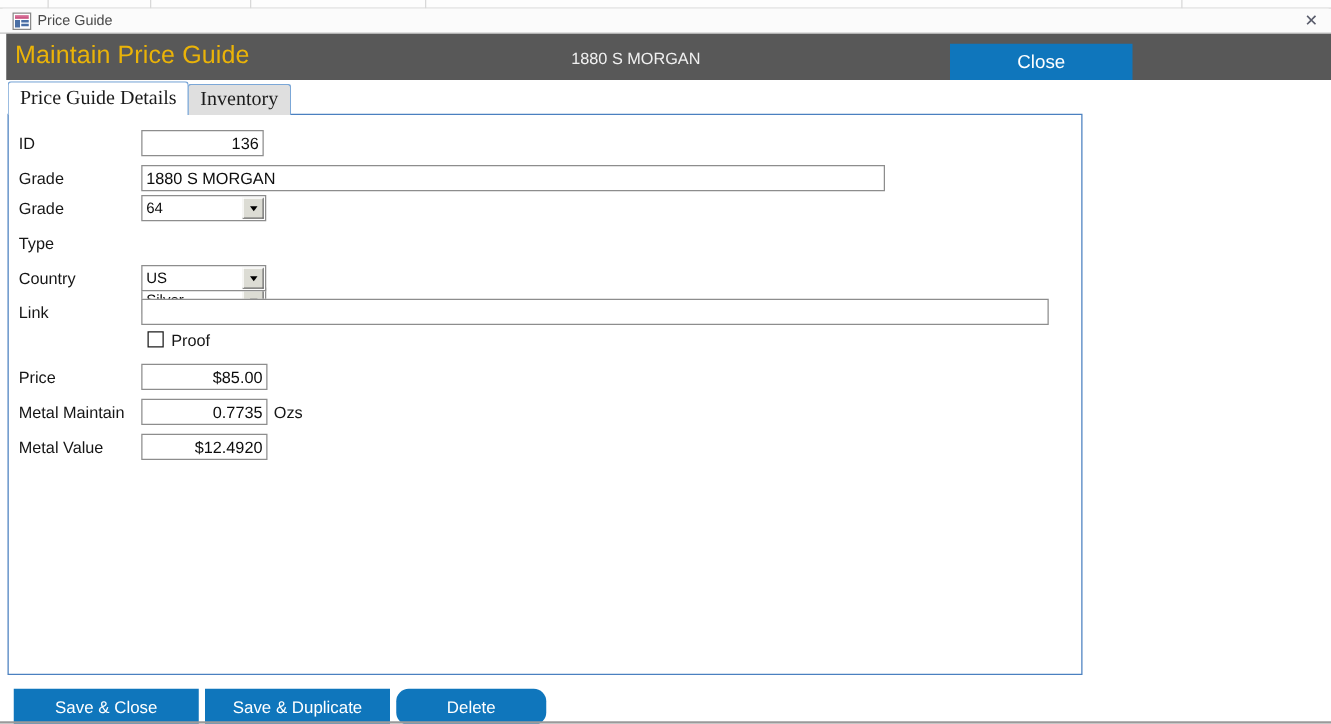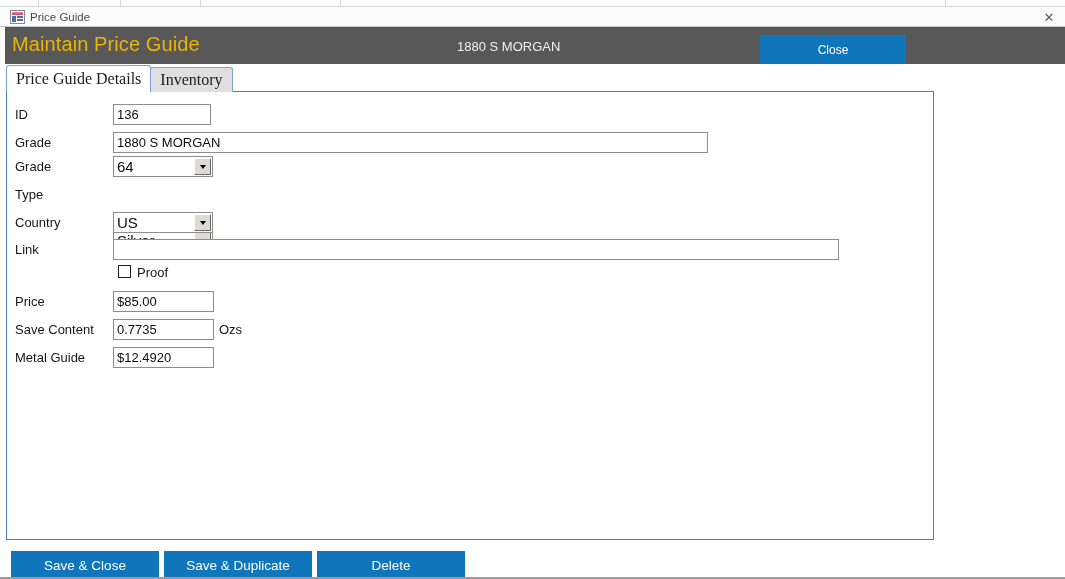--- a/index.html
+++ b/index.html
@@ -133,21 +133,21 @@
     font-size: 13px;
     color: #f0f0f0;
     white-space: nowrap;
   }
   .close-button {
     position: absolute;
     left: 755px; top: 8px;
     width: 146px; height: 29px;
     background: #0f76bc;
     color: #ffffff;
-    font-size: 12px;
+    font-size: 15px;
     display: flex;
     align-items: center;
     justify-content: center;
     border: none;
     cursor: pointer;
     font-family: "Liberation Sans", sans-serif;
   }
 
   
   .tabstrip {
@@ -179,21 +179,21 @@
   }
   .tab.inactive {
     background: #dfdfdf;
     margin-left: -1px;
     z-index: 2;
   }
 
   .tab-panel {
     position: absolute;
     left: 6px; top: 84px;
-    width: 928px;
+    width: 860px;
     height: 449px;
     background: #ffffff;
     border: 1px solid #4a80c0;
     box-sizing: border-box;
     z-index: 1;
   }
   .field-label {
     position: absolute;
     left: 8px;
     font-size: 13px;
@@ -208,36 +208,36 @@
     border: 1px solid #8d8d8d;
     box-sizing: border-box;
     font-family: "Liberation Sans", sans-serif;
     font-size: 13px;
     color: #0d0d0d;
     line-height: 19px;
     padding: 0 3px;
     white-space: nowrap;
     overflow: hidden;
   }
-  .textbox.right { text-align: left; }
+  .textbox.right { text-align: right; }
 
   .combo {
     position: absolute;
     height: 21px;
     width: 100px;
     background: #ffffff;
     border: 1px solid #8d8d8d;
     box-sizing: border-box;
     cursor: pointer;
   }
   .combo-value {
     position: absolute;
     left: 3px; top: 0;
     line-height: 19px;
-    font-size: 15px;
+    font-size: 12px;
     color: #0d0d0d;
     white-space: nowrap;
   }
   .combo-arrow-btn {
     position: absolute;
     right: 1px; top: 1px;
     width: 17px; height: 17px;
     background: #dcdcd4;
     border-top: 1px solid #ffffff;
     border-left: 1px solid #ffffff;
@@ -400,30 +400,30 @@
     <div class="textbox" style="left:106px; top:147px; width:726px;"></div>
 
     <div class="checkbox-row" style="left:111px; top:173px;">
       <span class="checkbox-box"></span>
       <span class="checkbox-label">Proof</span>
     </div>
 
     <div class="field-label" style="top:199px">Price</div>
     <div class="textbox right" style="left:106px; top:199px; width:101px;">$85.00</div>
 
-    <div class="field-label" style="top:227px">Save Content</div>
+    <div class="field-label" style="top:227px">Metal Maintain</div>
     <div class="textbox right" style="left:106px; top:227px; width:101px;">0.7735</div>
     <div class="unit-suffix" style="left:212px; top:227px;">Ozs</div>
 
-    <div class="field-label" style="top:255px">Metal Guide</div>
+    <div class="field-label" style="top:255px">Metal Value</div>
     <div class="textbox right" style="left:106px; top:255px; width:101px;">$12.4920</div>
 
   </div>
 
   <div class="footer-area">
     <button class="action-button" style="left:159px; width:148px;">Save &amp; Duplicate</button>
     <button class="action-button" style="left:6px; width:148px;">Save &amp; Close</button>
-    <button class="action-button" style="left:312px; width:148px;">Delete</button>
+    <button class="action-button" style="left:312px; width:120px;border-radius:10px;">Delete</button>
   </div>
 
 </div>
 
 <div class="bottom-edge"></div>
 
 </body></html>

